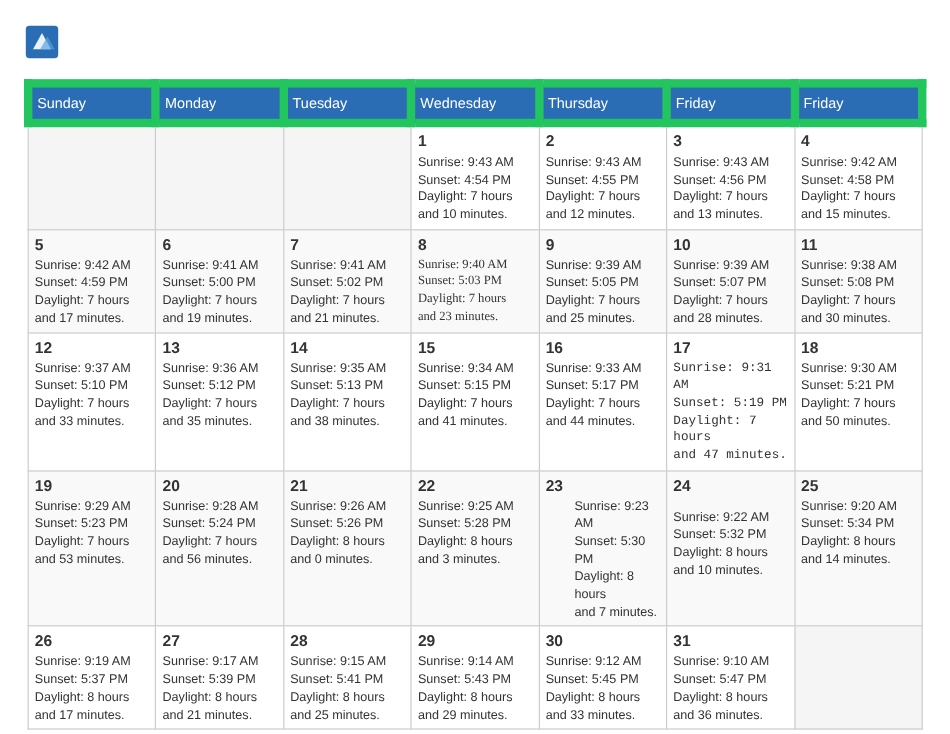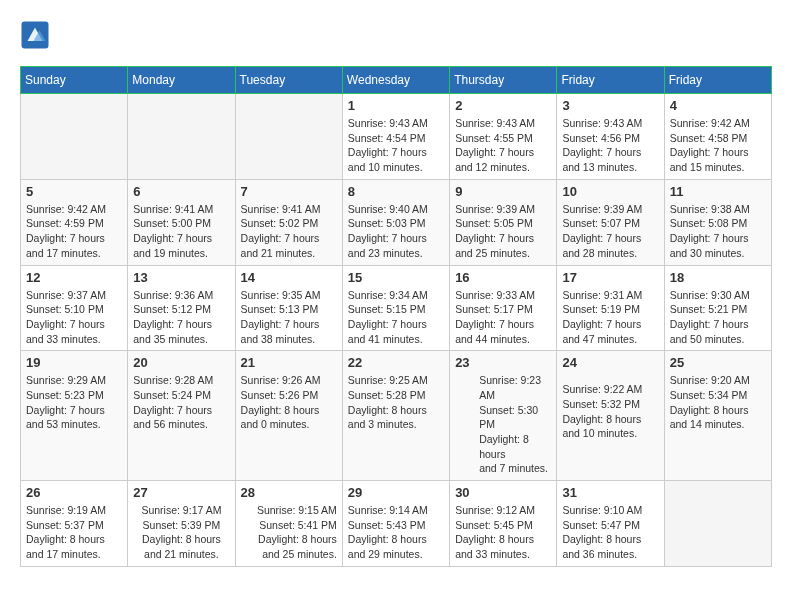--- a/index.html
+++ b/index.html
@@ -57,21 +57,21 @@
       border-collapse: collapse;
       font-size: 11px;
     }
     .calendar thead th {
       background: #2a6db5;
       color: #fff;
       padding: 6px 4px;
       text-align: left;
       font-size: 12px;
       font-weight: normal;
-      border: 1px solid #22c55e;
+      border: 7px solid #22c55e;
       margin-top: 16px;
     }
     .calendar tbody td {
       vertical-align: top;
       border: 1px solid #ccc;
       padding: 4px 5px;
       height: 85px;
       width: 106px;
       background: #fff;
     }
@@ -177,21 +177,21 @@
         </td>
         <td>
           <div class="day-number">7</div>
           <div class="day-info" style="white-space: pre-line;">Sunrise: 9:41 AM
 Sunset: 5:02 PM
 Daylight: 7 hours
 and 21 minutes.</div>
         </td>
         <td>
           <div class="day-number">8</div>
-          <div class="day-info" style="white-space: pre-line;">Sunrise: 9:40 AM
+          <div class="day-info" style="white-space: pre-line; font-family: Liberation Serif, serif;">Sunrise: 9:40 AM
 Sunset: 5:03 PM
 Daylight: 7 hours
 and 23 minutes.</div>
         </td>
         <td>
           <div class="day-number">9</div>
           <div class="day-info" style="white-space: pre-line;">Sunrise: 9:39 AM
 Sunset: 5:05 PM
 Daylight: 7 hours
 and 25 minutes.</div>
@@ -242,21 +242,21 @@
         </td>
         <td>
           <div class="day-number">16</div>
           <div class="day-info" style="white-space: pre-line;">Sunrise: 9:33 AM
 Sunset: 5:17 PM
 Daylight: 7 hours
 and 44 minutes.</div>
         </td>
         <td>
           <div class="day-number">17</div>
-          <div class="day-info" style="white-space: pre-line;">Sunrise: 9:31 AM
+          <div class="day-info" style="white-space: pre-line; font-family: Liberation Mono, monospace;">Sunrise: 9:31 AM
 Sunset: 5:19 PM
 Daylight: 7 hours
 and 47 minutes.</div>
         </td>
         <td>
           <div class="day-number">18</div>
           <div class="day-info" style="white-space: pre-line;">Sunrise: 9:30 AM
 Sunset: 5:21 PM
 Daylight: 7 hours
 and 50 minutes.</div>
@@ -316,28 +316,28 @@
       <tr>
         <td>
           <div class="day-number">26</div>
           <div class="day-info" style="white-space: pre-line;">Sunrise: 9:19 AM
 Sunset: 5:37 PM
 Daylight: 8 hours
 and 17 minutes.</div>
         </td>
         <td>
           <div class="day-number">27</div>
-          <div class="day-info" style="white-space: pre-line; text-align: center;">Sunrise: 9:17 AM
+          <div class="day-info" style="white-space: pre-line;">Sunrise: 9:17 AM
 Sunset: 5:39 PM
 Daylight: 8 hours
 and 21 minutes.</div>
         </td>
         <td>
           <div class="day-number">28</div>
-          <div class="day-info" style="white-space: pre-line; text-align: right;">Sunrise: 9:15 AM
+          <div class="day-info" style="white-space: pre-line;">Sunrise: 9:15 AM
 Sunset: 5:41 PM
 Daylight: 8 hours
 and 25 minutes.</div>
         </td>
         <td>
           <div class="day-number">29</div>
           <div class="day-info" style="white-space: pre-line;">Sunrise: 9:14 AM
 Sunset: 5:43 PM
 Daylight: 8 hours
 and 29 minutes.</div>

